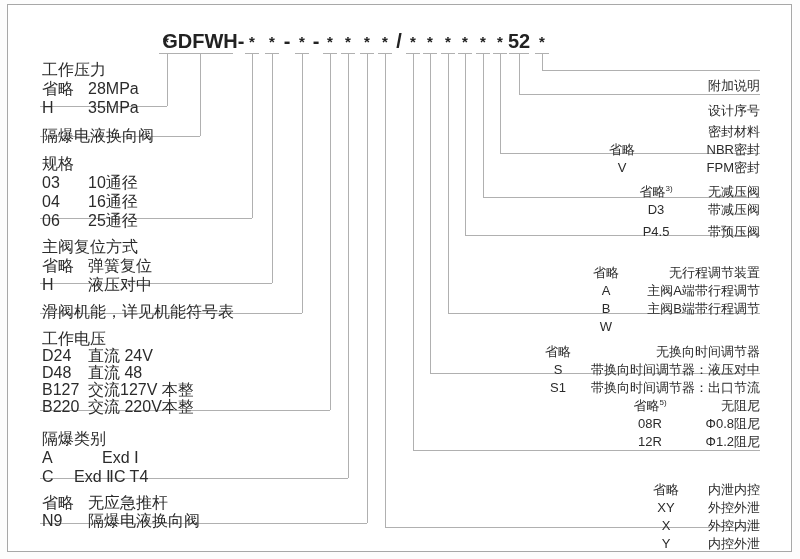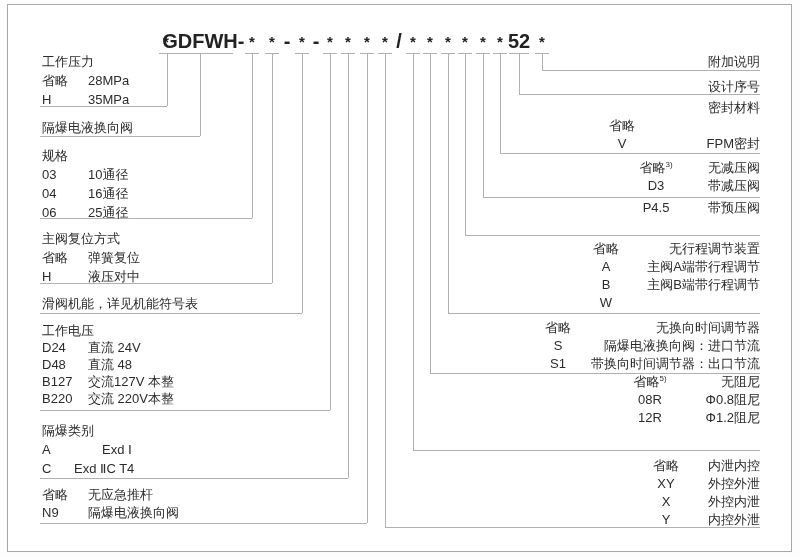--- a/index.html
+++ b/index.html
@@ -5,27 +5,27 @@
   html,body{margin:0;padding:0;background:#e8e8e8;}
   #page{position:relative;width:800px;height:559px;background:#fdfdfd;
         font-family:"Liberation Sans","DejaVu Sans",sans-serif;color:#2b2b2b;
         overflow:hidden;}
   #frame{position:absolute;left:7px;top:4px;width:783px;height:546px;
          border:1px solid #a8a8a8;background:#fff;}
   #linework{position:absolute;left:0;top:0;}
   .part{position:absolute;top:30px;transform:translateX(-50%);
         font-weight:bold;font-size:20px;color:#222;white-space:nowrap;}
   .star{top:33px;font-size:15px;}
-  .lblock{position:absolute;left:42px;font-size:13px;white-space:nowrap;}
+  .lblock{position:absolute;left:42px;font-size:16px;white-space:nowrap;margin-top:8px;}
   .lrow{display:flex;line-height:19px;}
   .lh17 .lrow{line-height:17px;}
   .lh18 .lrow{line-height:18px;}
   .lcode{width:46px;flex:none;}
   .lhead{line-height:19px;}
-  .rblock{position:absolute;right:40px;font-size:13px;white-space:nowrap;}
+  .rblock{position:absolute;right:40px;font-size:13px;white-space:nowrap;margin-top:24px;}
   .rrow{display:flex;line-height:18px;}
   .rcode{width:44px;text-align:center;flex:none;}
   .rlabel{flex:1;text-align:right;}
   .rhead{line-height:17px;text-align:right;}
   sup{font-size:8px;line-height:0;}
 </style>
 </head>
 <body>
 
 <div id="page">
@@ -211,20 +211,21 @@
   </div>
 
   <div class="rblock" style="top:78px;width:120px">
     <div class="rhead">设计序号</div>
   </div>
 
   <div class="rblock" style="top:99px;width:160px">
     <div class="rhead" style="line-height:18px">密封材料</div>
     <div class="rrow">
         <span class="rcode">省略</span>
+        <span class="rlabel">NBR密封</span>
       </div>
     <div class="rrow">
         <span class="rcode">V</span>
         <span class="rlabel">FPM密封</span>
       </div>
   </div>
 
   <div class="rblock" style="top:159px;width:126px">
     <div class="rrow">
         <span class="rcode"><span>省略</span><sup>3)</sup></span>
@@ -261,21 +262,21 @@
       </div>
   </div>
 
   <div class="rblock" style="top:319px;width:224px">
     <div class="rrow">
         <span class="rcode">省略</span>
         <span class="rlabel">无换向时间调节器</span>
       </div>
     <div class="rrow">
         <span class="rcode">S</span>
-        <span class="rlabel">隔爆电液换向阀：进口节流</span>
+        <span class="rlabel">带换向时间调节器：液压对中</span>
       </div>
     <div class="rrow">
         <span class="rcode">S1</span>
         <span class="rlabel">带换向时间调节器：出口节流</span>
       </div>
   </div>
 
   <div class="rblock" style="top:373px;width:132px">
     <div class="rrow">
         <span class="rcode"><span>省略</span><sup>5)</sup></span>

